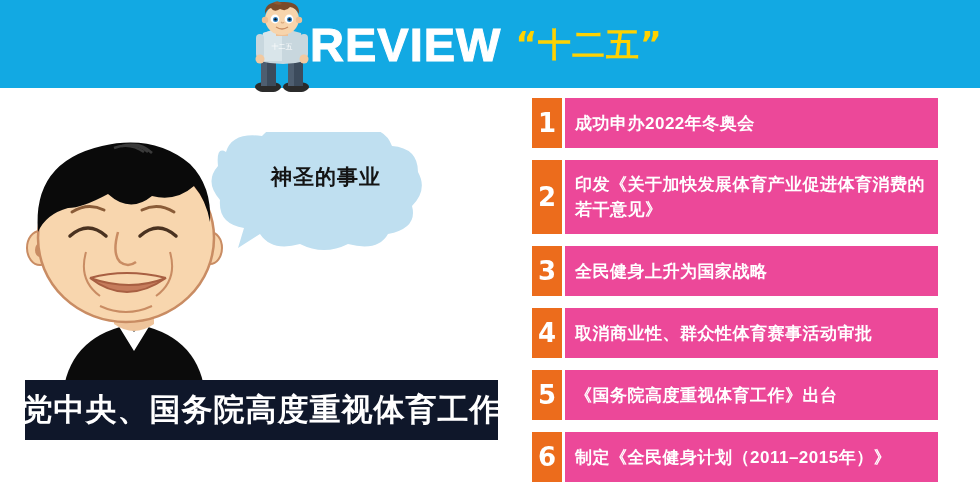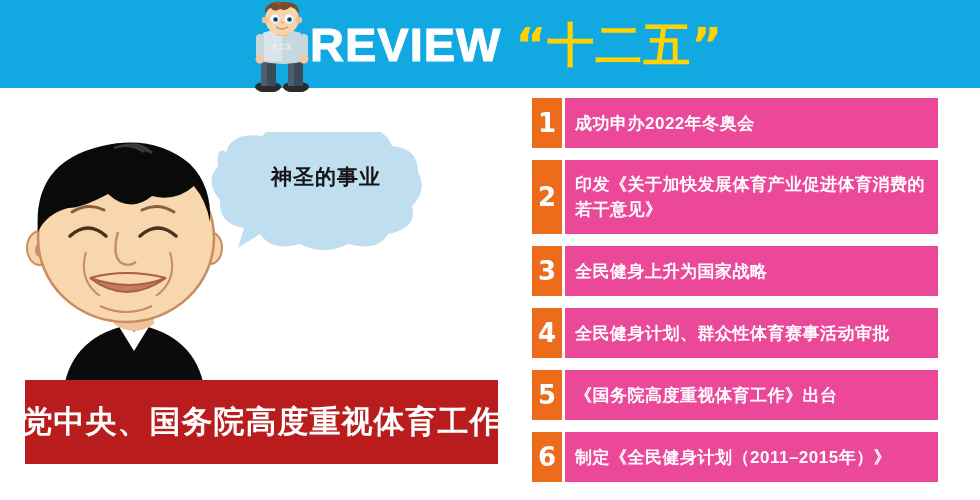--- a/index.html
+++ b/index.html
@@ -25,21 +25,21 @@
     font-family:Liberation Sans, sans-serif;
     font-weight:bold;
     font-size:47px;
     color:#ffffff;
     letter-spacing:1px;
     -webkit-text-stroke:1px #ffffff;
     line-height:1;
   }
   .quote-cn{
     margin-left:14px;
-    font-size:47px;
+    font-size:33px;
     font-weight:bold;
     color:#FFD200;
     font-family:"DejaVu Sans","Liberation Sans",sans-serif;
     line-height:1;
     letter-spacing:1px;
     text-align:right;
   }
 
   
   .portrait{position:absolute;left:14px;top:120px;width:240px;height:285px;}
@@ -52,22 +52,22 @@
     color:#141414;
     font-size:21px;
     font-weight:bold;
     line-height:33px;
     letter-spacing:1px;
   }
   .bubble-text span{display:block;}
 
   
   .banner{
-    position:absolute;left:25px;top:380px;width:473px;height:84px;
-    background:#b91c1c;
+    position:absolute;left:25px;top:380px;width:473px;height:60px;
+    background:#0f172a;
     display:flex;align-items:center;justify-content:center;
   }
   .banner-text{
     color:#ffffff;font-weight:bold;font-size:31px;letter-spacing:1px;
     white-space:nowrap;
   }
 
   
   .list{position:absolute;left:532px;top:98px;width:406px;}
   .list-row{
@@ -208,21 +208,21 @@
       <div class="row-body">印发《关于加快发展体育产业促进体育消费的若干意见》</div>
     </div>
 
     <div class="list-row r3">
       <div class="row-num">3</div>
       <div class="row-body">全民健身上升为国家战略</div>
     </div>
 
     <div class="list-row r4">
       <div class="row-num">4</div>
-      <div class="row-body">全民健身计划、群众性体育赛事活动审批</div>
+      <div class="row-body">取消商业性、群众性体育赛事活动审批</div>
     </div>
 
     <div class="list-row r5">
       <div class="row-num">5</div>
       <div class="row-body">《国务院高度重视体育工作》出台</div>
     </div>
 
     <div class="list-row r6">
       <div class="row-num">6</div>
       <div class="row-body">制定《全民健身计划（2011–2015年）》</div>

